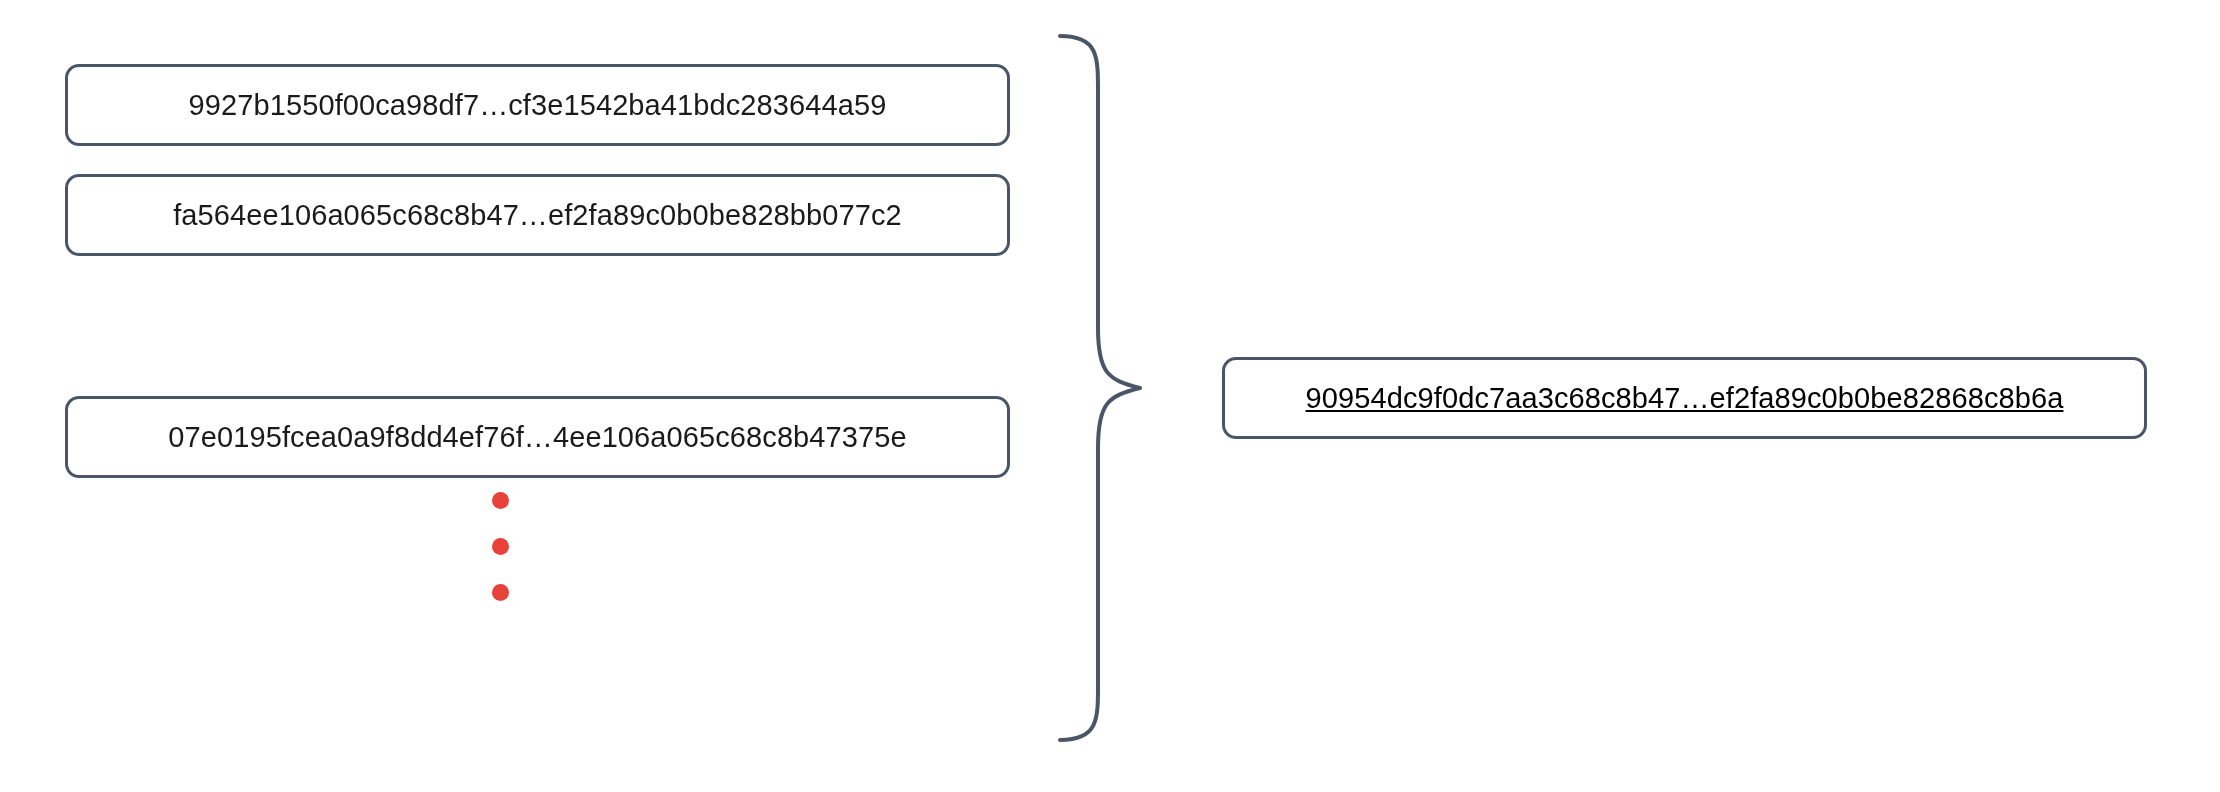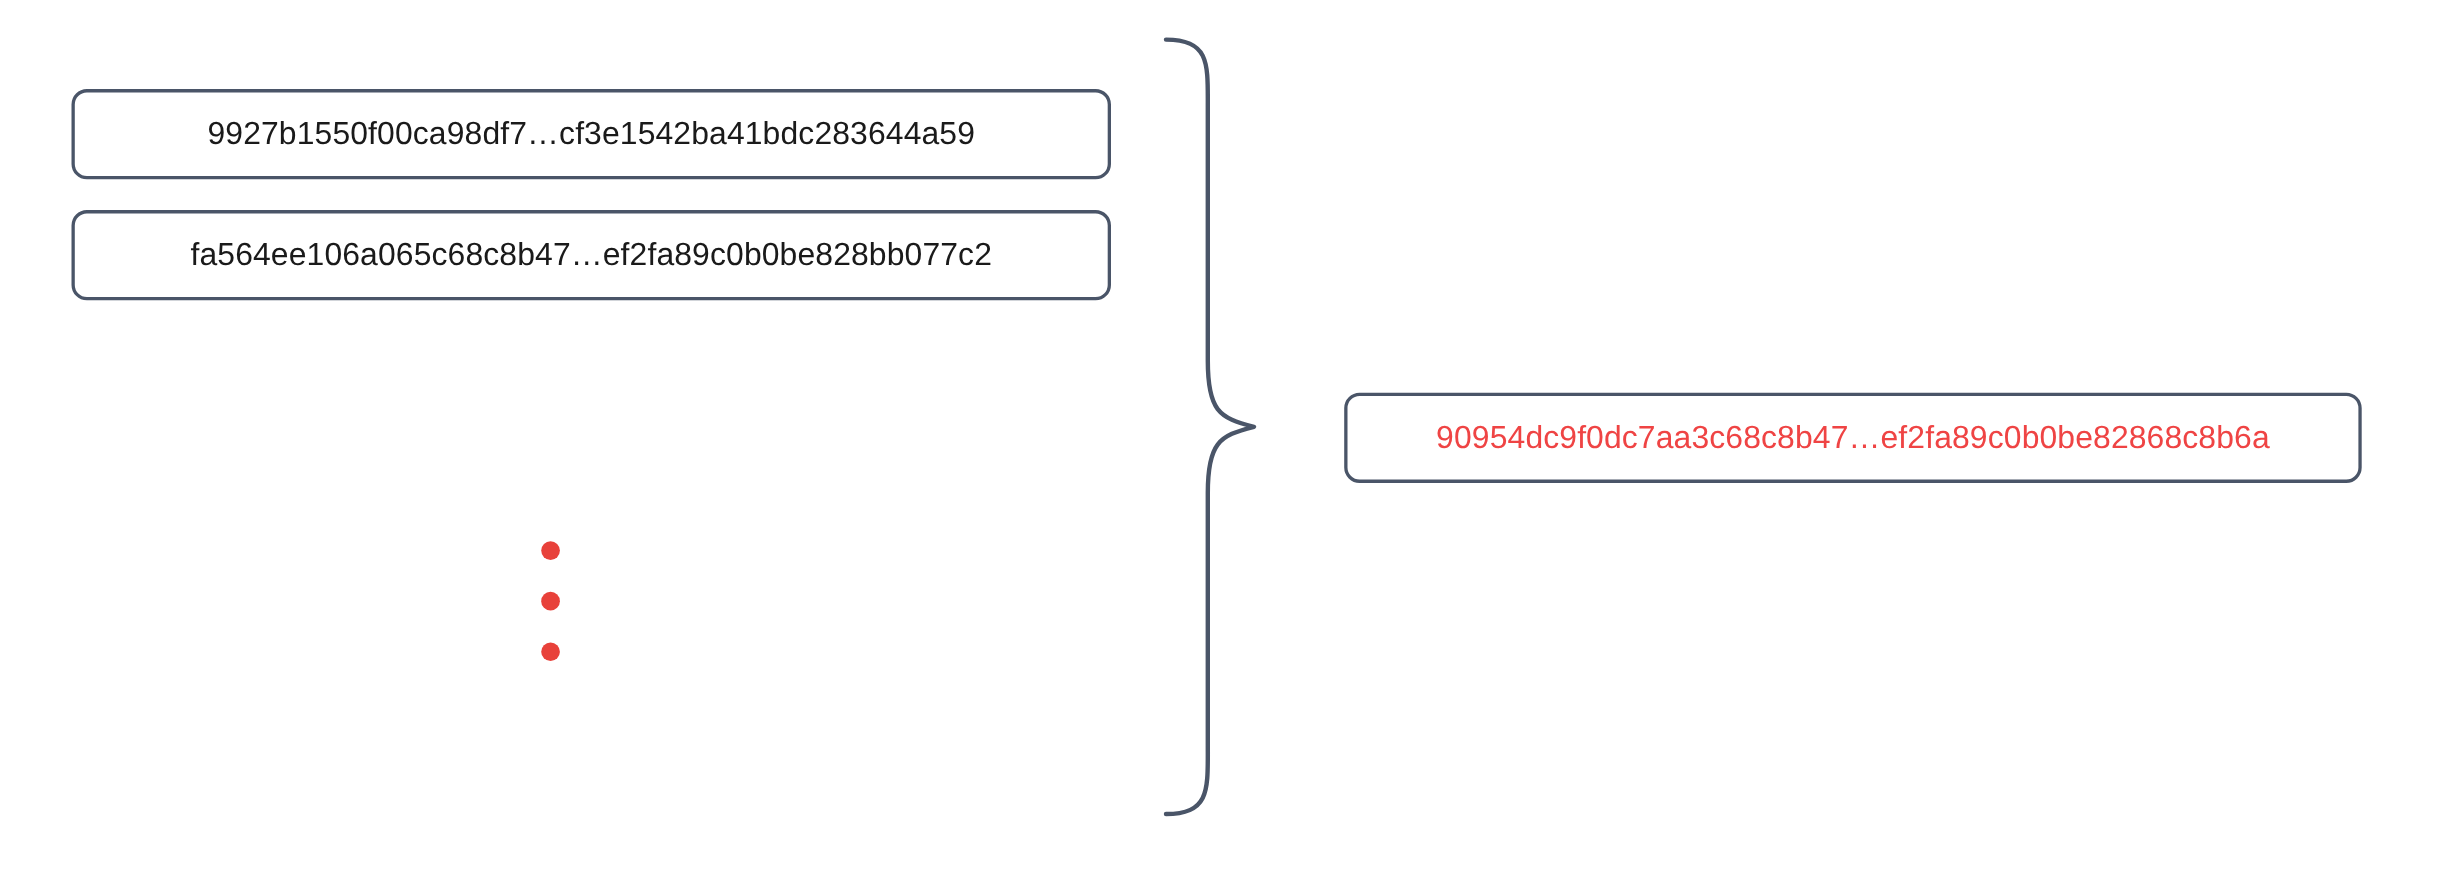--- a/index.html
+++ b/index.html
@@ -29,21 +29,20 @@
     box-sizing: border-box;
     width: 945px;
     height: 82px;
     border: 3px solid #4a5568;
     border-radius: 14px;
     background: #ffffff;
     display: flex;
     align-items: center;
     justify-content: center;
     margin-bottom: 28px;
-    margin-top: 17px;
   }
   .hash-box .hash-text {
     font-size: 29px;
     color: #1a1a1a;
     letter-spacing: 0.1px;
     white-space: nowrap;
   }
 
   
   .ellipsis {
@@ -85,42 +84,46 @@
     height: 82px;
     border: 3px solid #4a5568;
     border-radius: 14px;
     background: #ffffff;
     display: flex;
     align-items: center;
     justify-content: center;
   }
   .result-box .hash-text {
     font-size: 29px;
-    color: #ef4444;
+    color: #000000;
     letter-spacing: 0.1px;
     white-space: nowrap;
+    text-decoration: underline;
   }
 </style>
 </head>
 <body>
 
 <div id="canvas">
 
   <div class="input-stack">
 
     <div class="hash-box">
       <span class="hash-text">9927b1550f00ca98df7…cf3e1542ba41bdc283644a59</span>
     </div>
 
 
 
     <div class="hash-box">
       <span class="hash-text">fa564ee106a065c68c8b47…ef2fa89c0b0be828bb077c2</span>
     </div>
 
+    <div class="hash-box" style="margin-top: 140px;">
+      <span class="hash-text">07e0195fcea0a9f8dd4ef76f…4ee106a065c68c8b47375e</span>
+    </div>
 
   </div>
 
   <div class="ellipsis">
     <span class="dot"></span>
     <span class="dot"></span>
     <span class="dot"></span>
   </div>
 
   <div class="brace">

